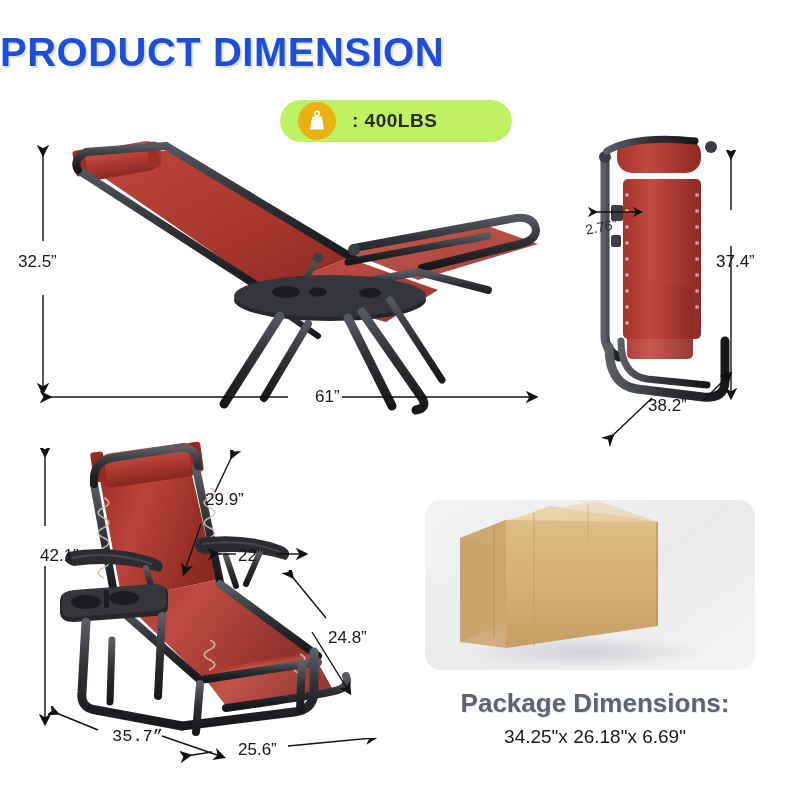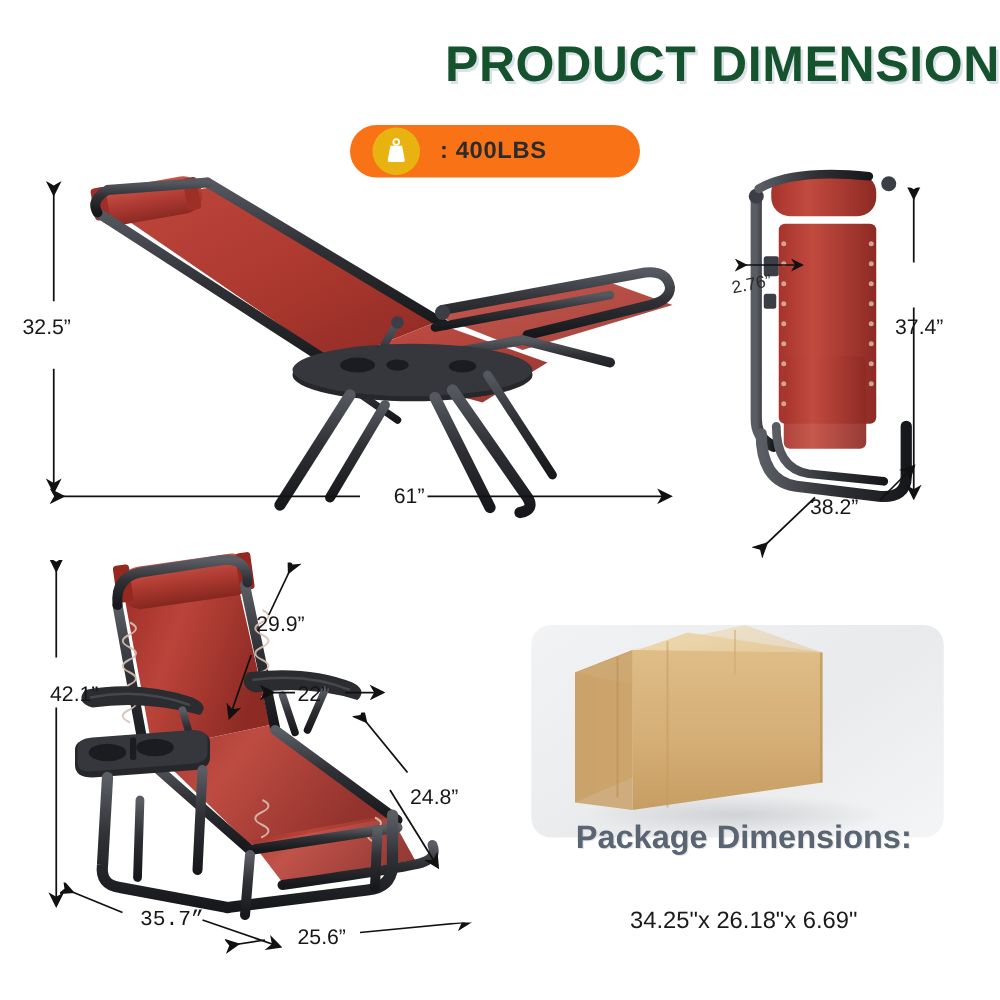--- a/index.html
+++ b/index.html
@@ -7,30 +7,30 @@
     width:800px;height:800px;
     background:#ffffff;
     font-family:"Liberation Sans","DejaVu Sans",sans-serif;
     overflow:hidden;position:relative;
   }
   .stage{position:absolute;left:0;top:0;width:800px;height:800px;}
   .abs{position:absolute;}
 
   
   .title{
-    left:0;top:30px;width:800px;text-align:right;
+    left:0;top:30px;width:800px;text-align:left;
     font-size:40px;font-weight:bold;letter-spacing:.5px;
-    color:#14532d;
+    color:#1d4ed8;
     text-shadow:2px 2px 0 rgba(190,200,214,.55);
   }
 
   
   .pill{
     left:280px;top:100px;width:232px;height:42px;
-    background:#f97316;border-radius:21px;
+    background:#bef264;border-radius:21px;
     display:flex;align-items:center;
   }
   .pill-circle{
     width:38px;height:38px;margin-left:18px;border-radius:50%;
     background:#e8b310;display:flex;align-items:center;justify-content:center;
     flex:0 0 auto;
   }
   .pill-text{
     margin-left:16px;font-size:19px;font-weight:bold;color:#2b2b2b;
     letter-spacing:.5px;white-space:nowrap;
@@ -43,21 +43,21 @@
   }
   .dim-sm{font-size:14px;}
 
   
   .pkg-panel{
     left:425px;top:500px;width:330px;height:170px;
     background:linear-gradient(145deg,#f2f3f4 0%,#e9eaec 55%,#f4f5f6 100%);
     border-radius:16px;
   }
   .pkg-title{
-    left:415px;top:654px;width:360px;text-align:center;
+    left:415px;top:688px;width:360px;text-align:center;
     font-size:26px;font-weight:bold;color:#5b6472;
     text-shadow:1px 1px 0 rgba(200,206,214,.5);
     white-space:nowrap;
   }
   .pkg-size{
     left:415px;top:726px;width:360px;text-align:center;
     font-size:19px;color:#1a1a1a;white-space:nowrap;
   }
 
   svg{display:block;}

